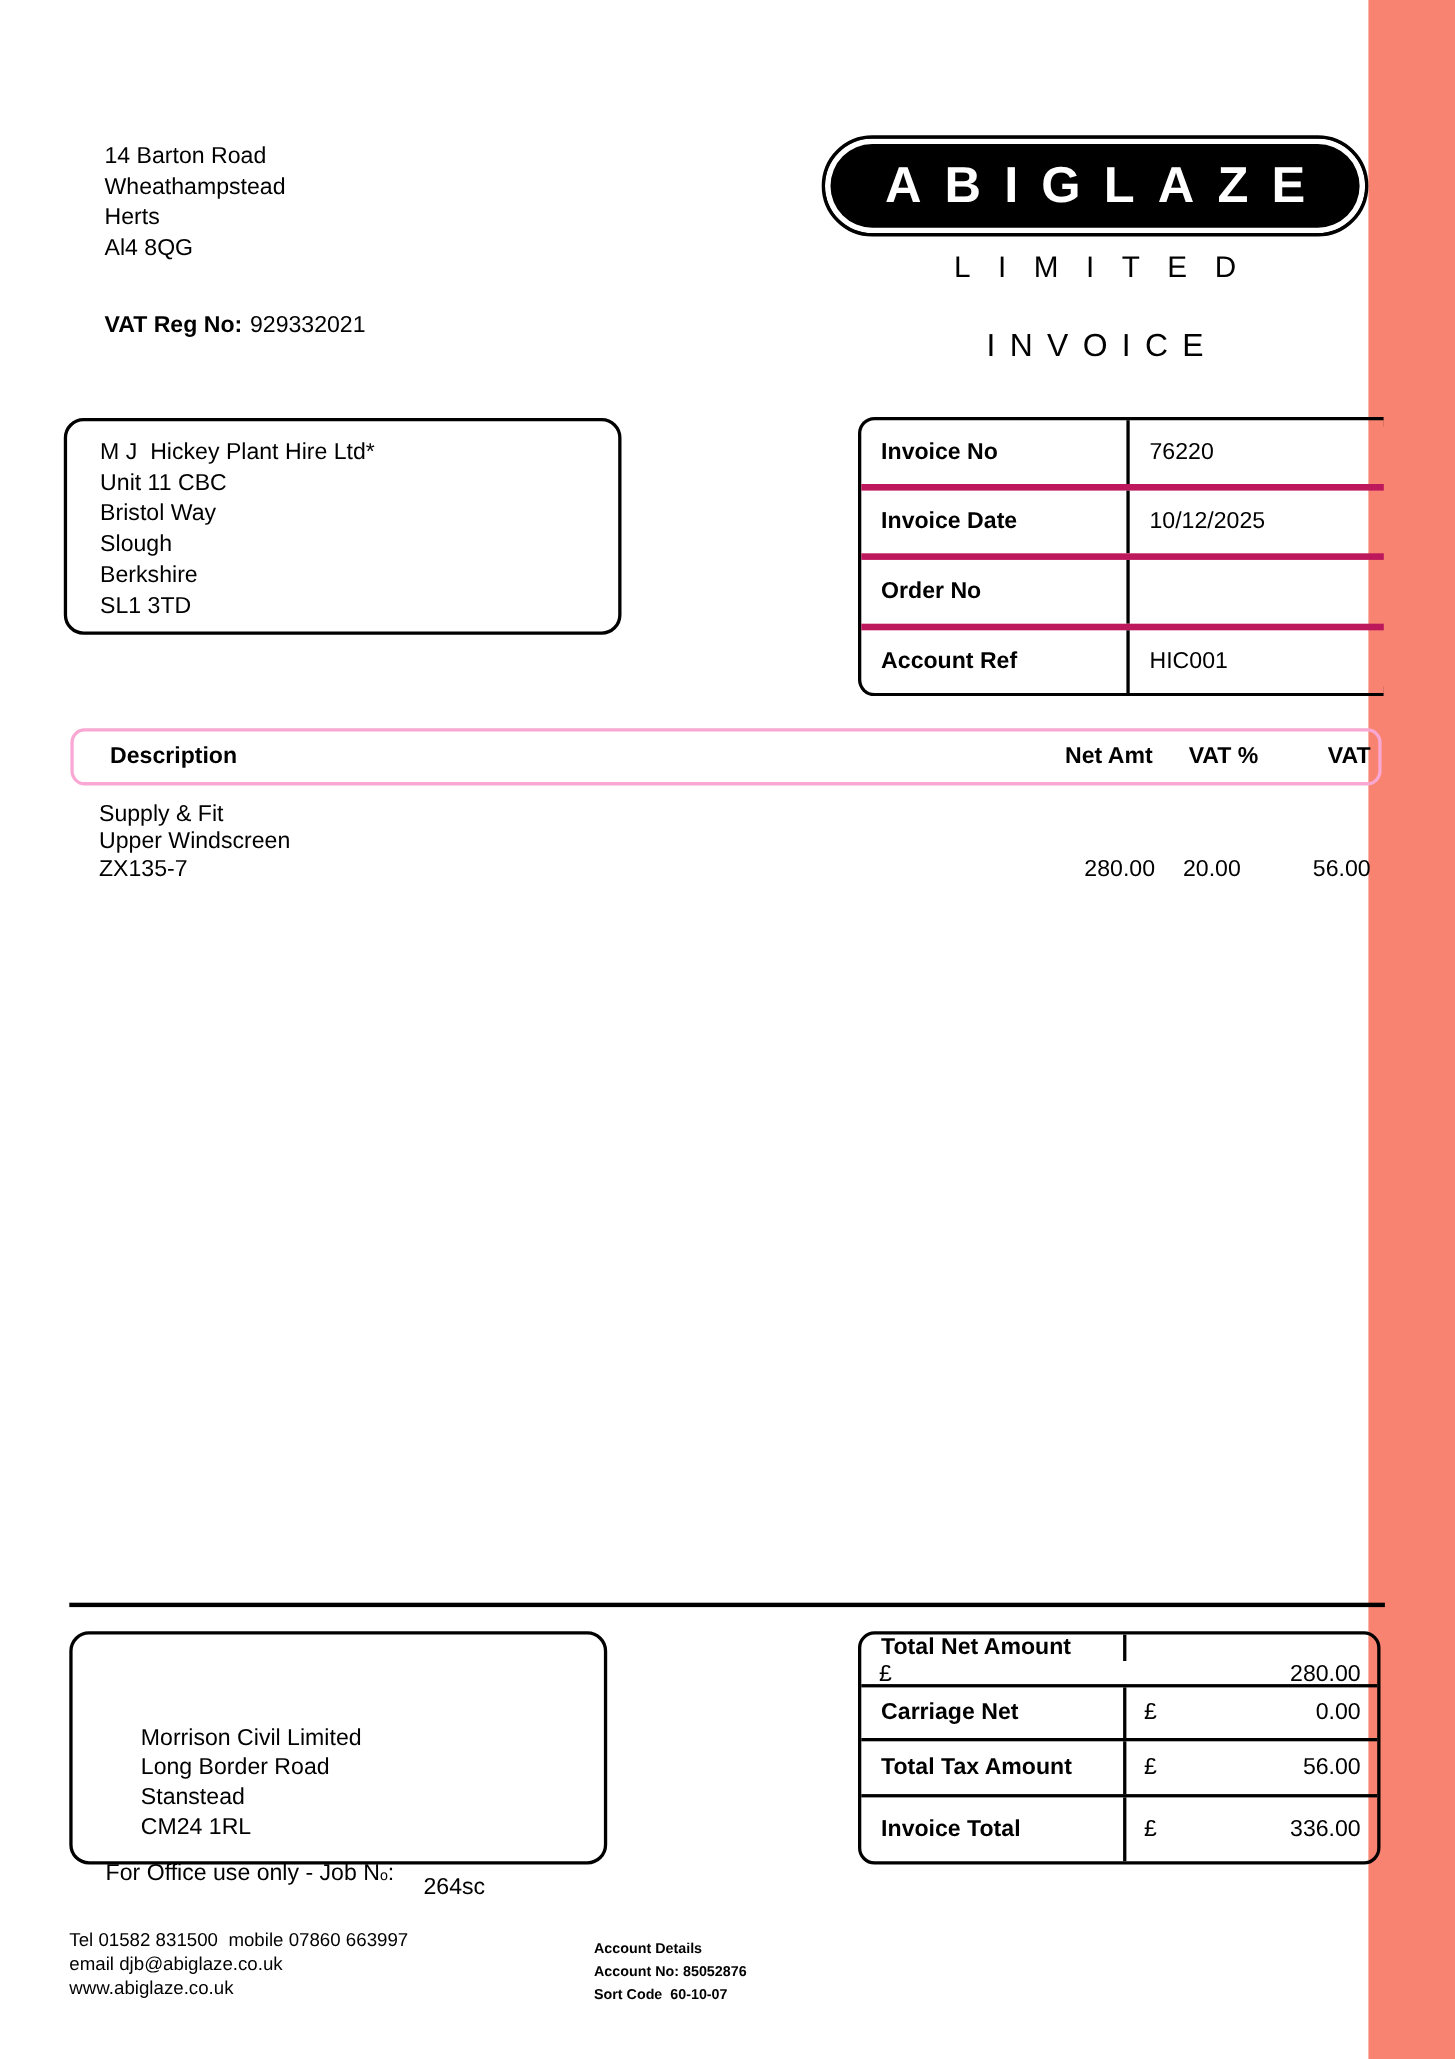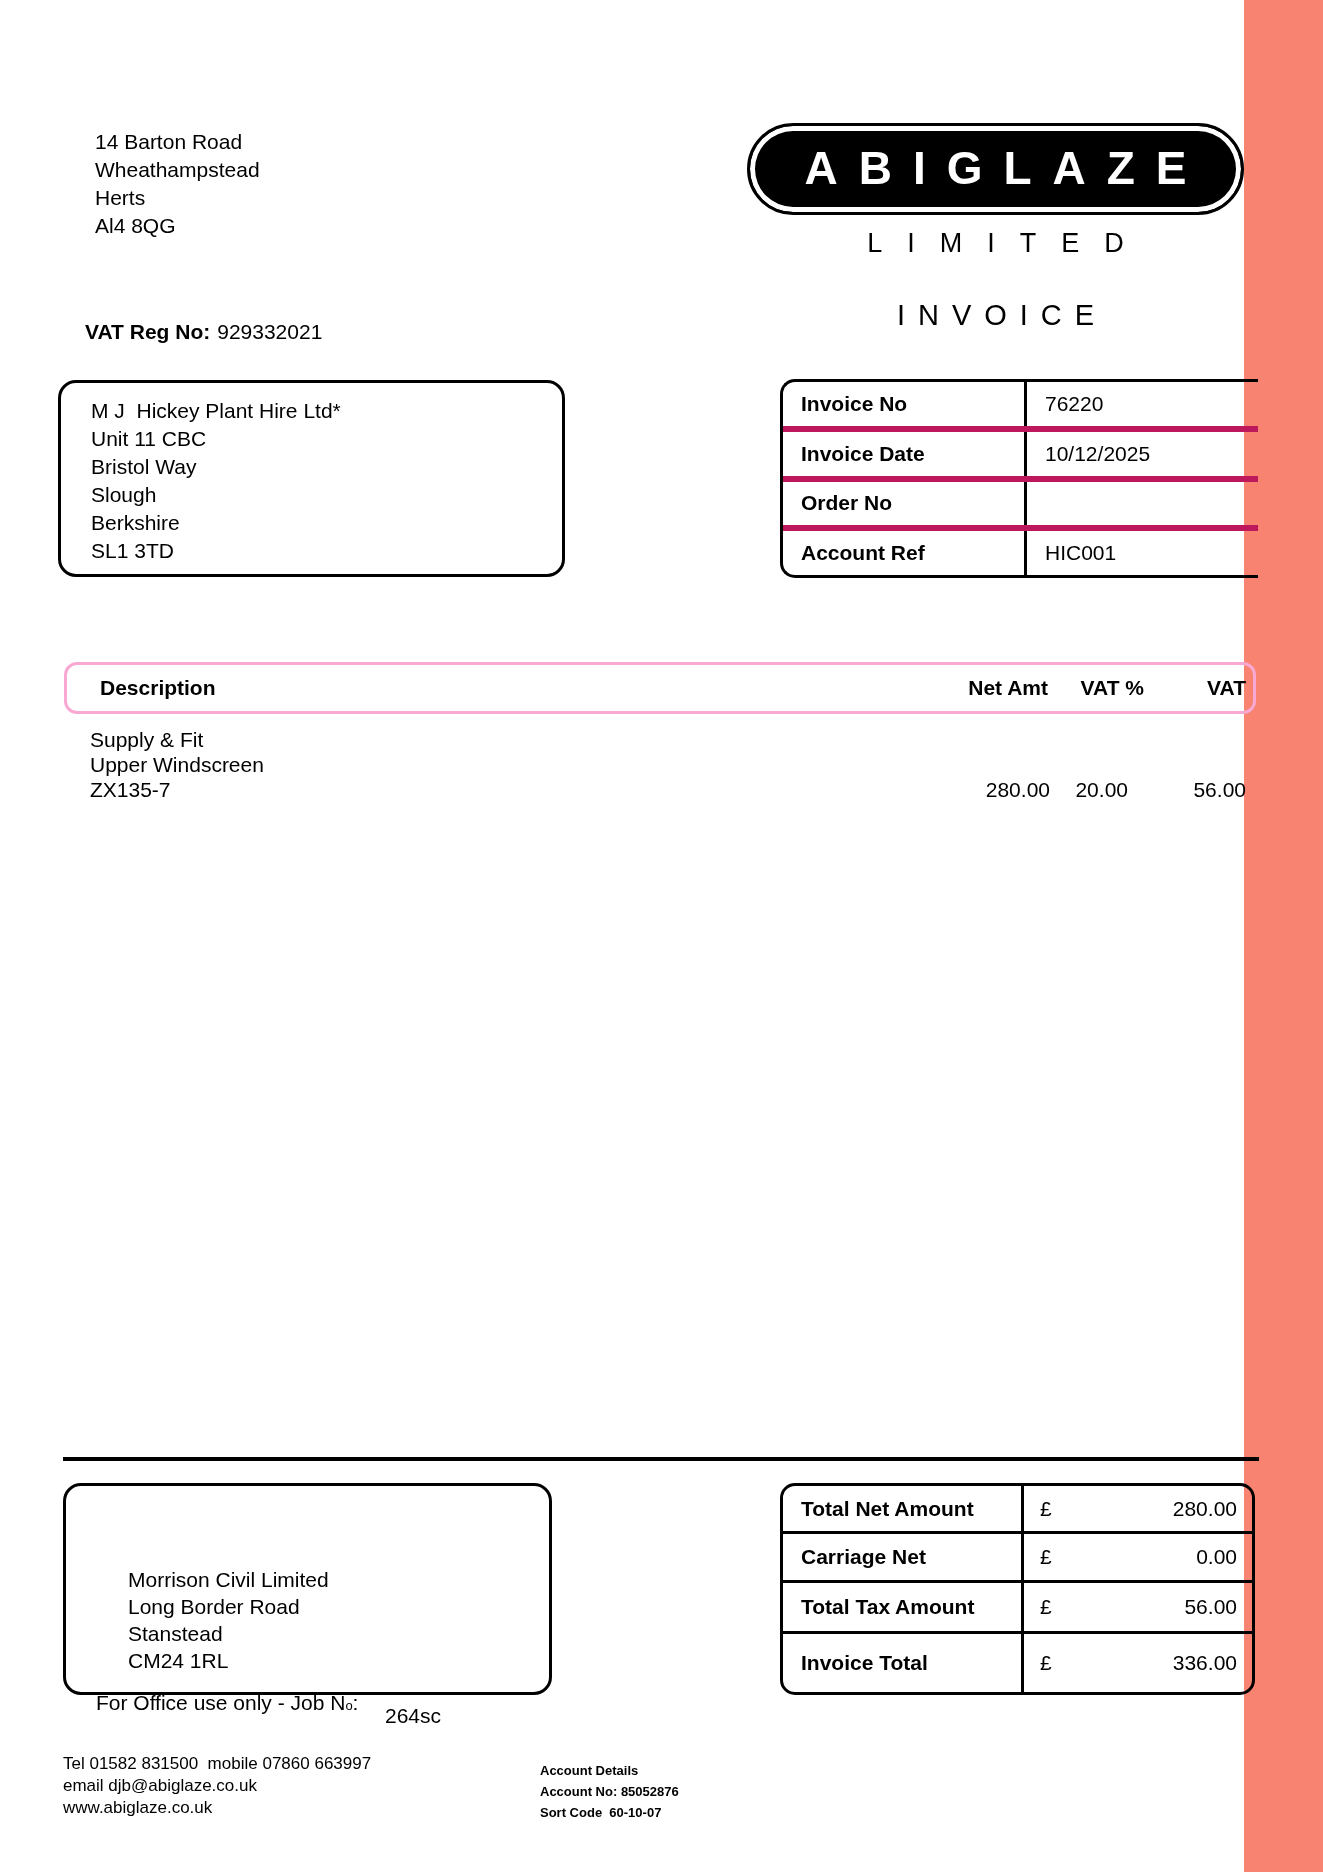--- a/index.html
+++ b/index.html
@@ -10,21 +10,21 @@
   }
   [data-bind] { white-space:pre; }
   .abs { position:absolute; }
   .z2 { z-index:2; }
 
   
   .stripe { position:absolute; top:0; left:1244px; width:79px; height:100%; z-index:1; }
 
   
   .sender { left:95px; top:128px; font-size:21px; line-height:28px; }
-  .vatline { left:85px; top:284px; font-size:21px;margin-top:36px; }
+  .vatline { left:95px; top:284px; font-size:21px; }
   .vatline b { font-weight:bold; }
   .vatline .val { margin-left:7px; }
 
   
   .pill {
     left:747px; top:123px; width:497px; height:92px; box-sizing:border-box;
     background:#000; border:3px solid #000; border-radius:46px;
     box-shadow: inset 0 0 0 5px #fff;
     display:flex; align-items:center; justify-content:center;
   }
@@ -39,21 +39,21 @@
 
   
   .custbox {
     left:58px; top:380px; width:507px; height:197px; box-sizing:border-box;
     border:3px solid #000; border-radius:18px; padding:14px 0 0 30px;
     font-size:21px; line-height:28px;
   }
 
   
   .infotable {
-    left:780px; top:379px; width:478px; height:199px; box-sizing:border-box;
+    left:780px; top:379px; width:478px; height:254px; box-sizing:border-box;
     border:3px solid #000; border-right:none; border-radius:15px 0 0 15px;
     display:flex; flex-direction:column;
   }
   .inforow { flex:1; display:flex; align-items:stretch; }
   .inforow + .inforow { border-top:6px solid #be185d; }
   .inforow .lbl {
     width:244px; box-sizing:border-box; border-right:3px solid #000;
     display:flex; align-items:center; padding-left:18px;
     font-weight:bold; font-size:21px;
   }
@@ -88,21 +88,21 @@
   .office .mini { font-size:13px; }
   .office-val { left:385px; top:1704px; font-size:21px; }
 
   .totals {
     left:780px; top:1483px; width:475px; height:212px; box-sizing:border-box;
     border:3px solid #000; border-radius:15px;
     display:flex; flex-direction:column; background:transparent;
   }
   .trow { display:flex; align-items:stretch; }
   .trow + .trow { border-top:3px solid #000; }
-  .trow:nth-child(1){ height:45px; } .trow:nth-child(2){ height:46px; }
+  .trow:nth-child(1){ height:45px;flex-direction:column; } .trow:nth-child(2){ height:46px; }
   .trow:nth-child(3){ height:48px; } .trow:nth-child(4){ height:58px; }
   .trow .lbl {
     width:241px; box-sizing:border-box; border-right:3px solid #000;
     display:flex; align-items:center; padding-left:18px; font-weight:bold; font-size:21px;
   }
   .trow .money { flex:1; display:flex; align-items:center; font-size:21px; }
   .trow .cur { padding-left:16px; }
   .trow .amt { margin-left:auto; padding-right:15px; }
 
   .contact { left:63px; top:1753px; font-size:17px; line-height:22px; }

